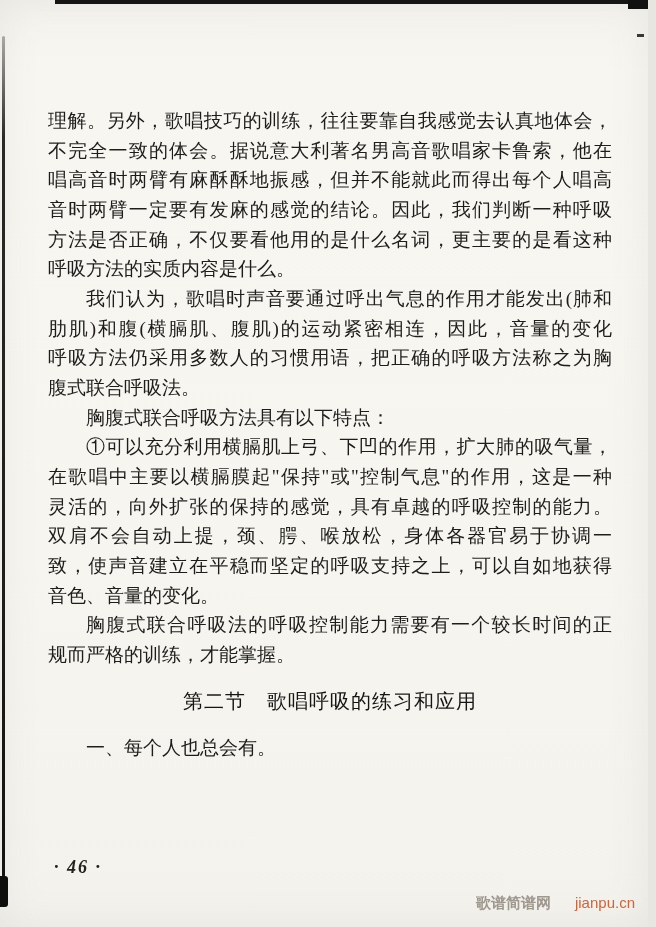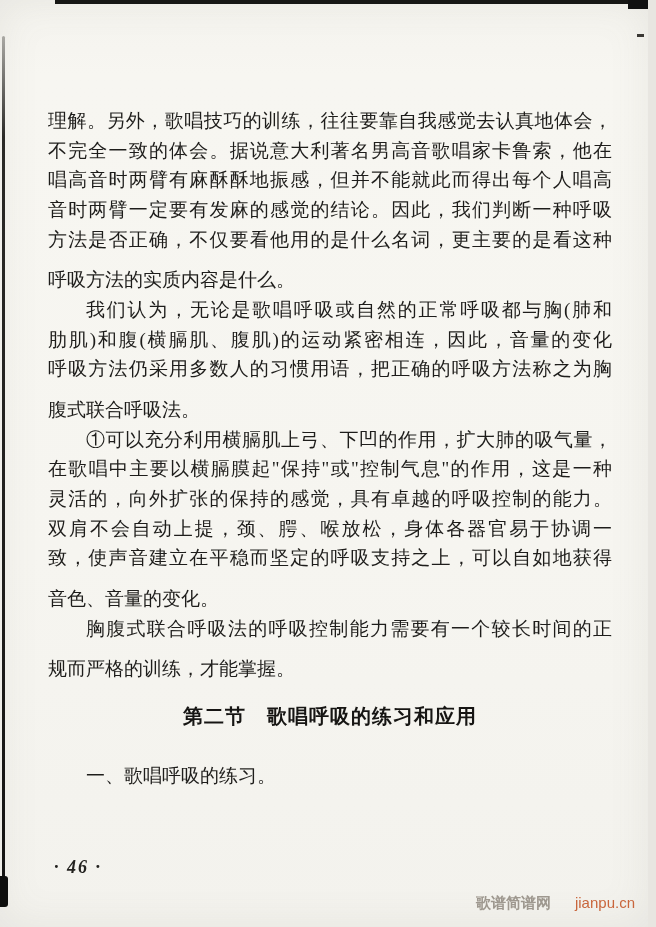--- a/index.html
+++ b/index.html
@@ -48,27 +48,26 @@
   }
   .line {
     text-align: justify;
     text-align-last: justify;
     white-space: nowrap;
     white-space: normal;
   }
   .line.no-fill {
     text-align: left;
     text-align-last: auto;
-    margin-top: 11px;
   }
   .line.indent { text-indent: 38px; }
   .heading {
-    margin: 18px 0 30px 0;
+    margin: 18px 0 16px 0;
     text-align: center;
-    font-weight: bold;
+    font-weight: normal;
     font-size: 20px;
     letter-spacing: 1px;
     color: #161513;
   }
   .page-number {
     position: absolute; left: 54px; top: 857px;
     font-size: 18px; font-weight: bold; font-style: italic;
     color: #23221f;
     letter-spacing: 2px;
   }
@@ -90,34 +89,35 @@
   <div class="edge-left-line"></div>
   <div class="ink-blob"></div>
 
   <div class="text-area" id="textArea">
       <div class="line">理解。另外，歌唱技巧的训练，往往要靠自我感觉去认真地体会，</div>
       <div class="line">不完全一致的体会。据说意大利著名男高音歌唱家卡鲁索，他在</div>
       <div class="line">唱高音时两臂有麻酥酥地振感，但并不能就此而得出每个人唱高</div>
       <div class="line">音时两臂一定要有发麻的感觉的结论。因此，我们判断一种呼吸</div>
       <div class="line">方法是否正确，不仅要看他用的是什么名词，更主要的是看这种</div>
       <div class="line no-fill">呼吸方法的实质内容是什么。</div>
-      <div class="line indent">我们认为，无论是歌唱呼吸或自然的正常呼吸都与胸(肺和</div>
+      <div class="line indent">我们认为，歌唱时声音要通过呼出气息的作用才能发出(肺和</div>
       <div class="line">肋肌)和腹(横膈肌、腹肌)的运动紧密相连，因此，音量的变化</div>
       <div class="line">呼吸方法仍采用多数人的习惯用语，把正确的呼吸方法称之为胸</div>
       <div class="line no-fill">腹式联合呼吸法。</div>
+      <div class="line indent no-fill">胸腹式联合呼吸方法具有以下特点：</div>
       <div class="line indent">①可以充分利用横膈肌上弓、下凹的作用，扩大肺的吸气量，</div>
       <div class="line">在歌唱中主要以横膈膜起"保持"或"控制气息"的作用，这是一种</div>
       <div class="line">灵活的，向外扩张的保持的感觉，具有卓越的呼吸控制的能力。</div>
       <div class="line">双肩不会自动上提，颈、腭、喉放松，身体各器官易于协调一</div>
       <div class="line">致，使声音建立在平稳而坚定的呼吸支持之上，可以自如地获得</div>
       <div class="line no-fill">音色、音量的变化。</div>
       <div class="line indent">胸腹式联合呼吸法的呼吸控制能力需要有一个较长时间的正</div>
       <div class="line no-fill">规而严格的训练，才能掌握。</div>
       <div class="heading">第二节　歌唱呼吸的练习和应用</div>
-      <div class="line indent no-fill">一、歌唱呼吸的练习。</div>
+      <div class="line indent no-fill">一、每个人也总会有。</div>
     </div>
 
   <div class="page-number">· 46 ·</div>
 
   <div class="watermark">
     <span class="wm-name">歌谱简谱网</span><span class="wm-url">jianpu.cn</span>
   </div>
 </div>
 
 </body></html>

